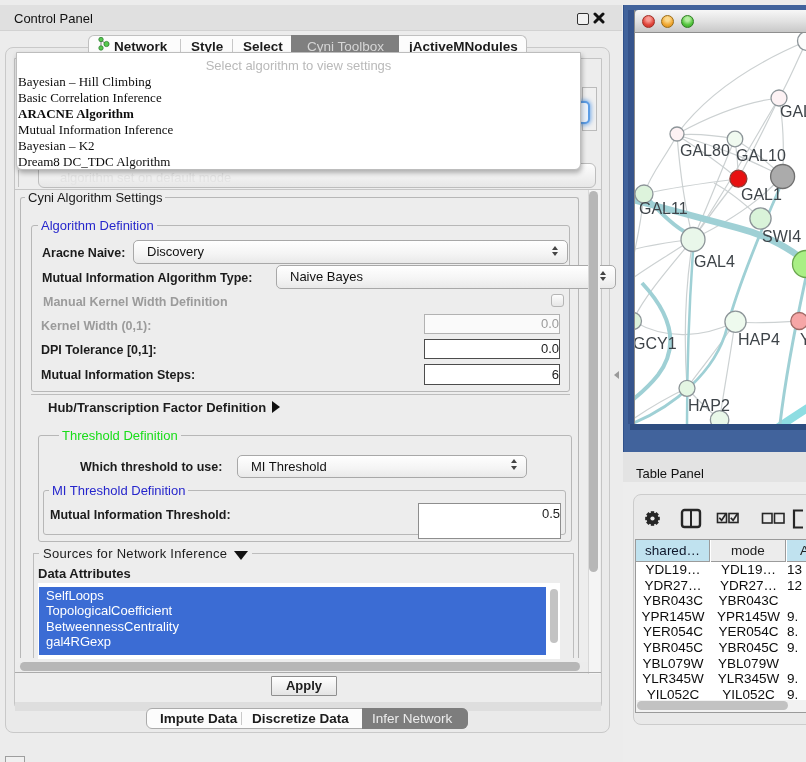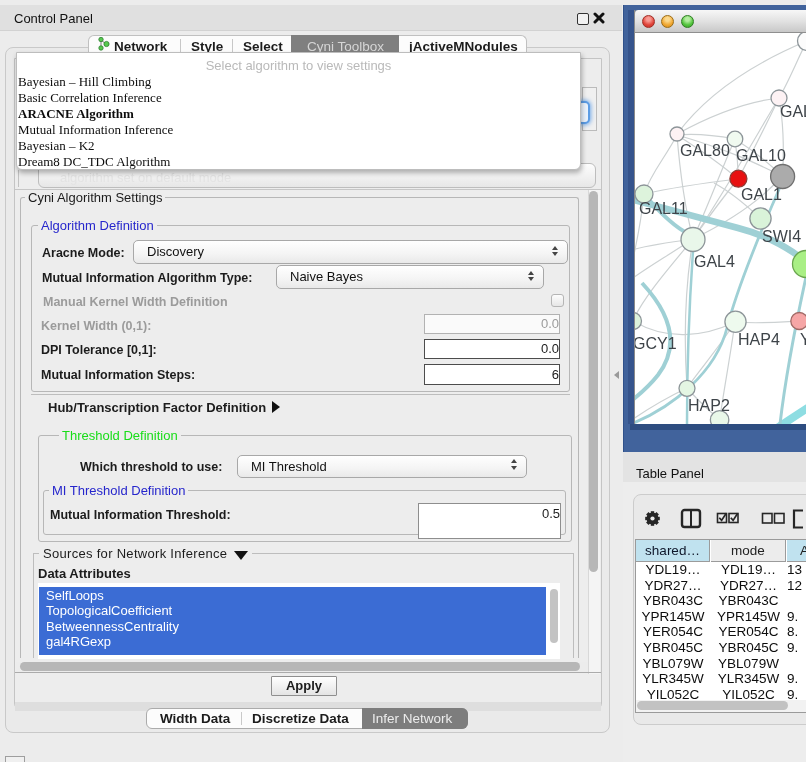--- a/index.html
+++ b/index.html
@@ -61,31 +61,31 @@
 <div class="abs" style="left:577px;top:101px;width:13px;height:23px;border:2px solid #5c9ce4;border-radius:5px;background:#eaf2fc;box-shadow:0 0 4px 1px #74aae8;"></div>
 
 <div class="grp" style="left:20px;top:197px;width:559px;height:461px;border-bottom:none;border-radius:3px 3px 0 0;">
   <span class="grplabel" style="left:4px;font-size:13px;color:#1c1c1c;">Cyni Algorithm Settings</span>
 </div>
 
 <div class="grp" style="left:31px;top:225px;width:539px;height:167px;">
   <span class="grplabel" style="left:6px;font-size:13px;color:#2626cc;">Algorithm Definition</span>
 </div>
 
-<div class="lbl" style="left:42px;top:246px;">Aracne Mode:</div>
+<div class="lbl" style="left:42px;top:246px;">Aracne Naive:</div>
 <div class="combo" style="left:133px;top:240px;width:435px;height:24px;">
   <span class="ctext">Discovery</span>
   <span class="arrows">
       <span class="tri-up"></span>
       <span class="tri-dn"></span>
     </span>
 </div>
 
 <div class="lbl" style="left:42px;top:271px;">Mutual Information Algorithm Type:</div>
-<div class="combo" style="left:276px;top:265px;width:268px;height:24px;">
+<div class="combo" style="left:276px;top:265px;width:340px;height:24px;">
   <span class="ctext">Naive Bayes</span>
   <span class="arrows">
       <span class="tri-up"></span>
       <span class="tri-dn"></span>
     </span>
 </div>
 
 <div class="lbl" style="left:43px;top:295px;color:#9b9b9b;">Manual Kernel Width Definition</div>
 <div class="abs" style="left:551px;top:294px;width:13px;height:13px;background:linear-gradient(#fdfdfd,#e6e6e6);border:1px solid #b5b5b5;border-radius:3px;"></div>
 
@@ -139,21 +139,21 @@
 <div class="abs" style="left:16px;top:662px;width:572px;height:10px;background:#ececec;"></div>
 <div class="abs" style="left:20px;top:662px;width:560px;height:9px;background:#b7b7b7;border-radius:5px;"></div>
 <div class="abs" style="left:15px;top:672px;width:586px;height:1px;background:#ababab;"></div>
 
 <div class="abs" style="left:271px;top:676px;width:66px;height:20px;background:linear-gradient(#ffffff,#e4e4e4);border:1px solid #8f8f8f;border-radius:1px;text-align:center;font-weight:bold;font-size:13px;line-height:18px;">Apply</div>
 
 <div class="abs" style="left:15px;top:702px;width:586px;height:9px;background:#dedede;"></div>
 <div class="abs" style="left:146px;top:708px;width:322px;height:21px;background:#fcfcfc;border:1px solid #ababab;border-radius:6px;"></div>
 <div class="abs" style="left:362px;top:708px;width:106px;height:21px;background:#7d7d7d;border-radius:0 6px 6px 0;"></div>
 <div class="abs" style="left:241px;top:712px;width:1px;height:13px;background:#c9c9c9;"></div>
-<div class="abs bold" style="left:160px;top:711px;font-size:13.5px;">Width Data</div>
+<div class="abs bold" style="left:160px;top:711px;font-size:13.5px;">Impute Data</div>
 <div class="abs bold" style="left:252px;top:711px;font-size:13.5px;">Discretize Data</div>
 <div class="abs" style="left:372px;top:711px;font-size:13.5px;color:#ececec;">Infer Network</div>
 
 <div class="abs" style="left:16px;top:52px;width:565px;height:118px;background:#ffffff;border:1px solid #bdbdbd;border-radius:0 0 6px 6px;box-shadow:1px 3px 5px rgba(0,0,0,0.3);"></div>
 <div class="abs" style="left:16px;top:58px;width:565px;text-align:center;font-size:13px;color:#b9b9b9;">Select algorithm to view settings</div>
 <div class="abs" style="left:18px;top:74px;font-size:13px;line-height:16px;color:#0d0d0d;font-family:Liberation Serif, serif;">Bayesian – Hill Climbing<br>Basic Correlation Inference<br><b>ARACNE Algorithm</b><br>Mutual Information Inference<br>Bayesian – K2<br>Dream8 DC_TDC Algorithm</div>
 
 <div class="abs" style="left:614px;top:371px;width:0;height:0;border-top:4px solid transparent;border-bottom:4px solid transparent;border-right:5px solid #9a9a9a;"></div>
 
 <div class="abs" style="left:5px;top:756px;width:20px;height:10px;background:#f0f0f0;border:1px solid #9e9e9e;"></div>

